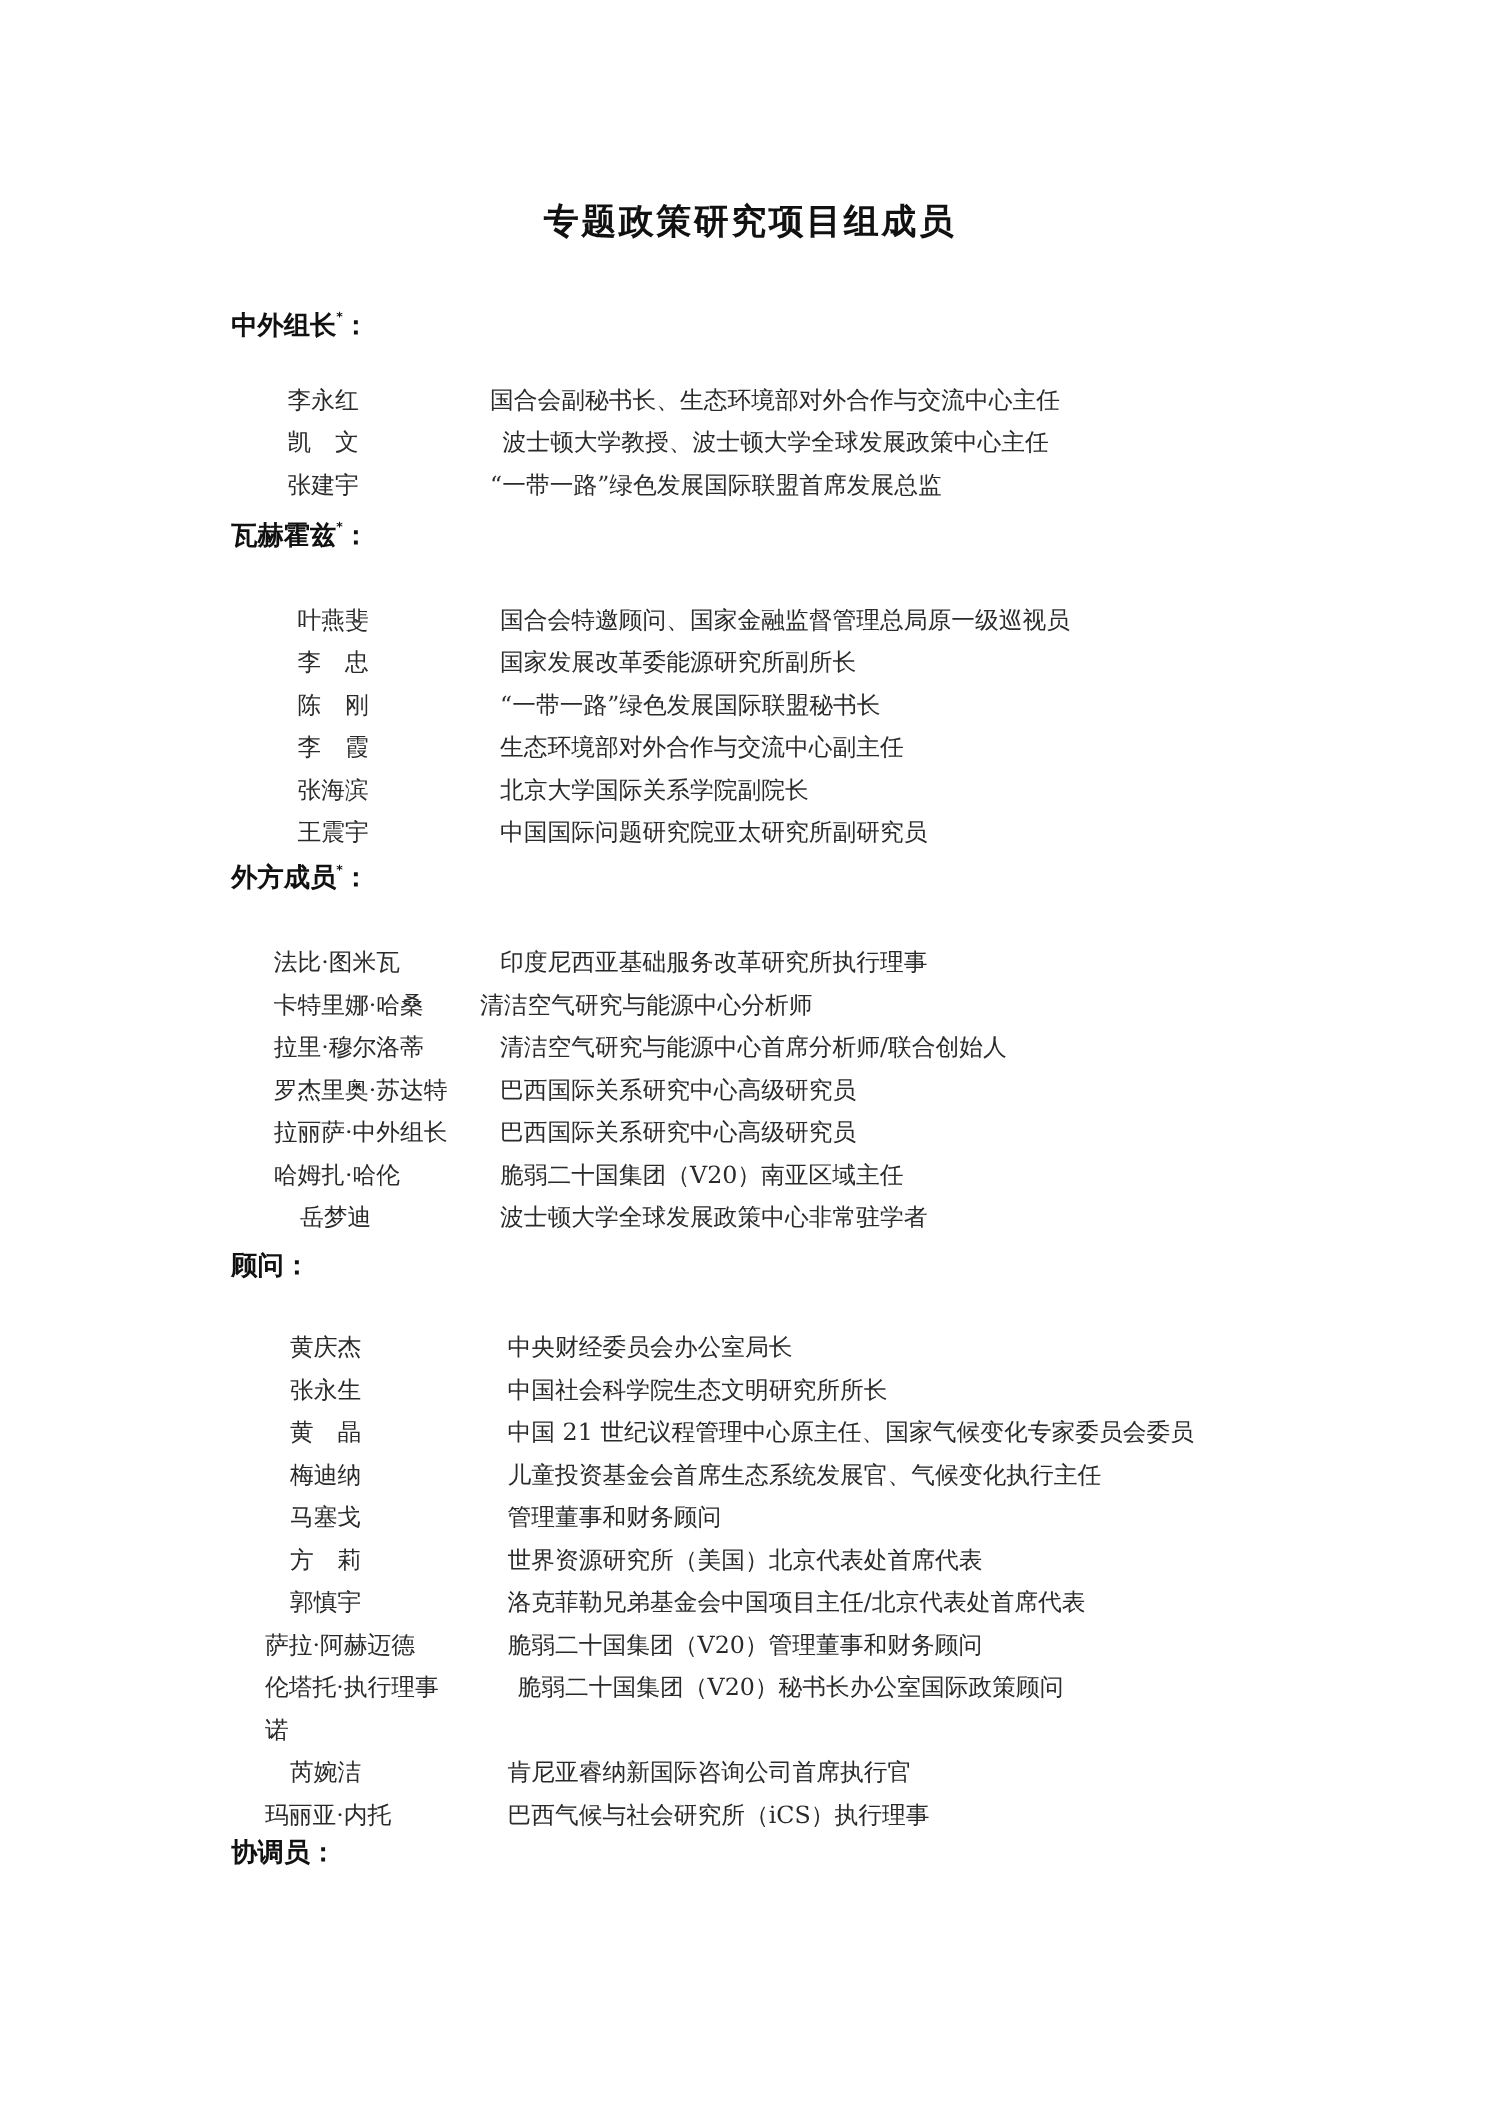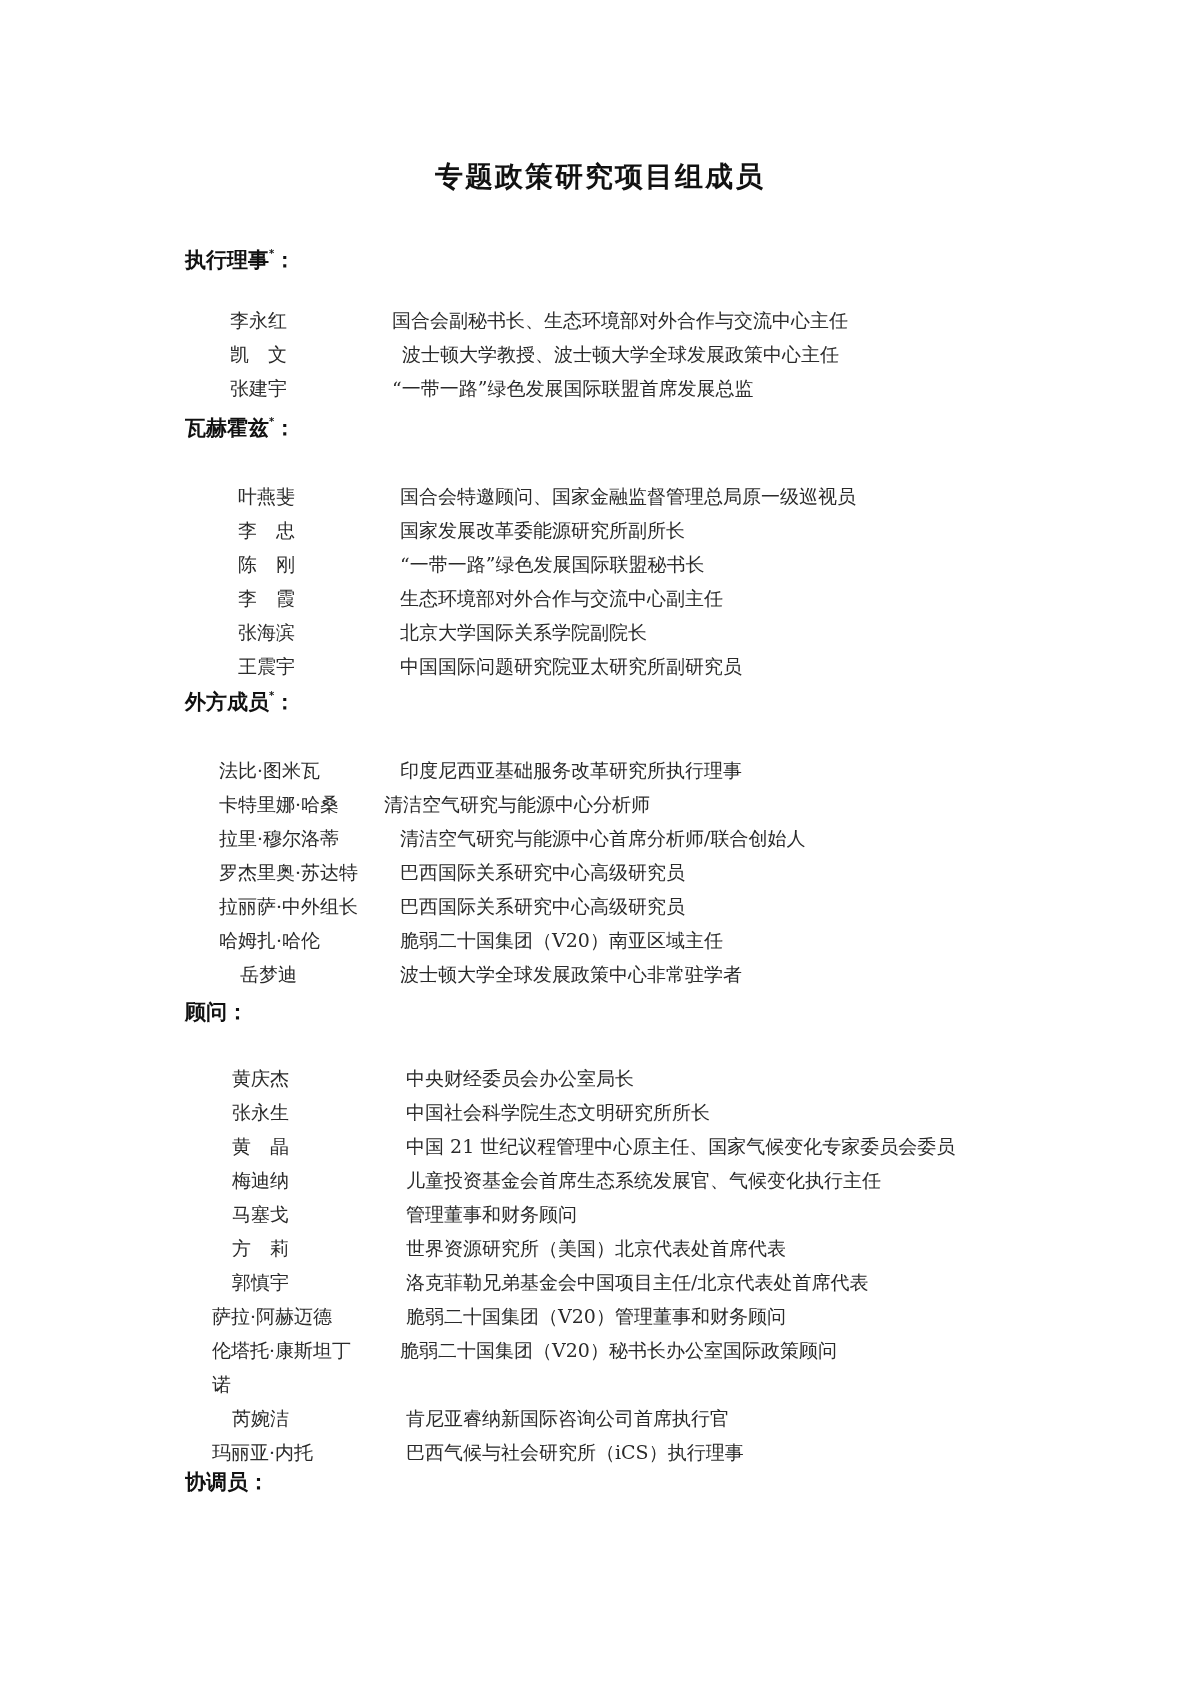--- a/index.html
+++ b/index.html
@@ -23,21 +23,21 @@
     position: absolute; font-size: 19px; line-height: 24px; white-space: nowrap; color: #2a2a2a;
   }
   .row .name { position: absolute; left: 0; top: 0; }
   .row .desc { position: absolute; top: 0; }
 </style>
 </head>
 <body>
 
 <div class="title">专题政策研究项目组成员</div>
 
-<div class="heading" style="top:246px"><span>执行理事</span><sup>*</sup><span>：</span></div>
+<div class="heading" style="top:246px"><span>中外组长</span><sup>*</sup><span>：</span></div>
 
 <div class="row" style="top:308px;left:230px">
     <span class="name">李永红</span>
     <span class="desc" style="left:162px">国合会副秘书长、生态环境部对外合作与交流中心主任</span>
   </div>
 <div class="row" style="top:342px;left:230px">
     <span class="name">凯　文</span>
     <span class="desc" style="left:172px">波士顿大学教授、波士顿大学全球发展政策中心主任</span>
   </div>
 <div class="row" style="top:376px;left:230px">
@@ -131,22 +131,22 @@
   </div>
 <div class="row" style="top:1270px;left:232px">
     <span class="name">郭慎宇</span>
     <span class="desc" style="left:174px">洛克菲勒兄弟基金会中国项目主任/北京代表处首席代表</span>
   </div>
 <div class="row" style="top:1304px;left:212px">
     <span class="name">萨拉·阿赫迈德</span>
     <span class="desc" style="left:194px">脆弱二十国集团（V20）管理董事和财务顾问</span>
   </div>
 <div class="row" style="top:1338px;left:212px">
-    <span class="name">伦塔托·康斯坦丁</span>
-    <span class="desc" style="left:188px">脆弱二十国集团（V20）秘书长办公室国际政策顾问</span>
+    <span class="name">伦塔托·执行理事</span>
+    <span class="desc" style="left:202px">脆弱二十国集团（V20）秘书长办公室国际政策顾问</span>
   </div>
 <div class="row" style="top:1372px;left:212px">
     <span class="name">诺</span>
   </div>
 <div class="row" style="top:1406px;left:232px">
     <span class="name">芮婉洁</span>
     <span class="desc" style="left:174px">肯尼亚睿纳新国际咨询公司首席执行官</span>
   </div>
 <div class="row" style="top:1440px;left:212px">
     <span class="name">玛丽亚·内托</span>

